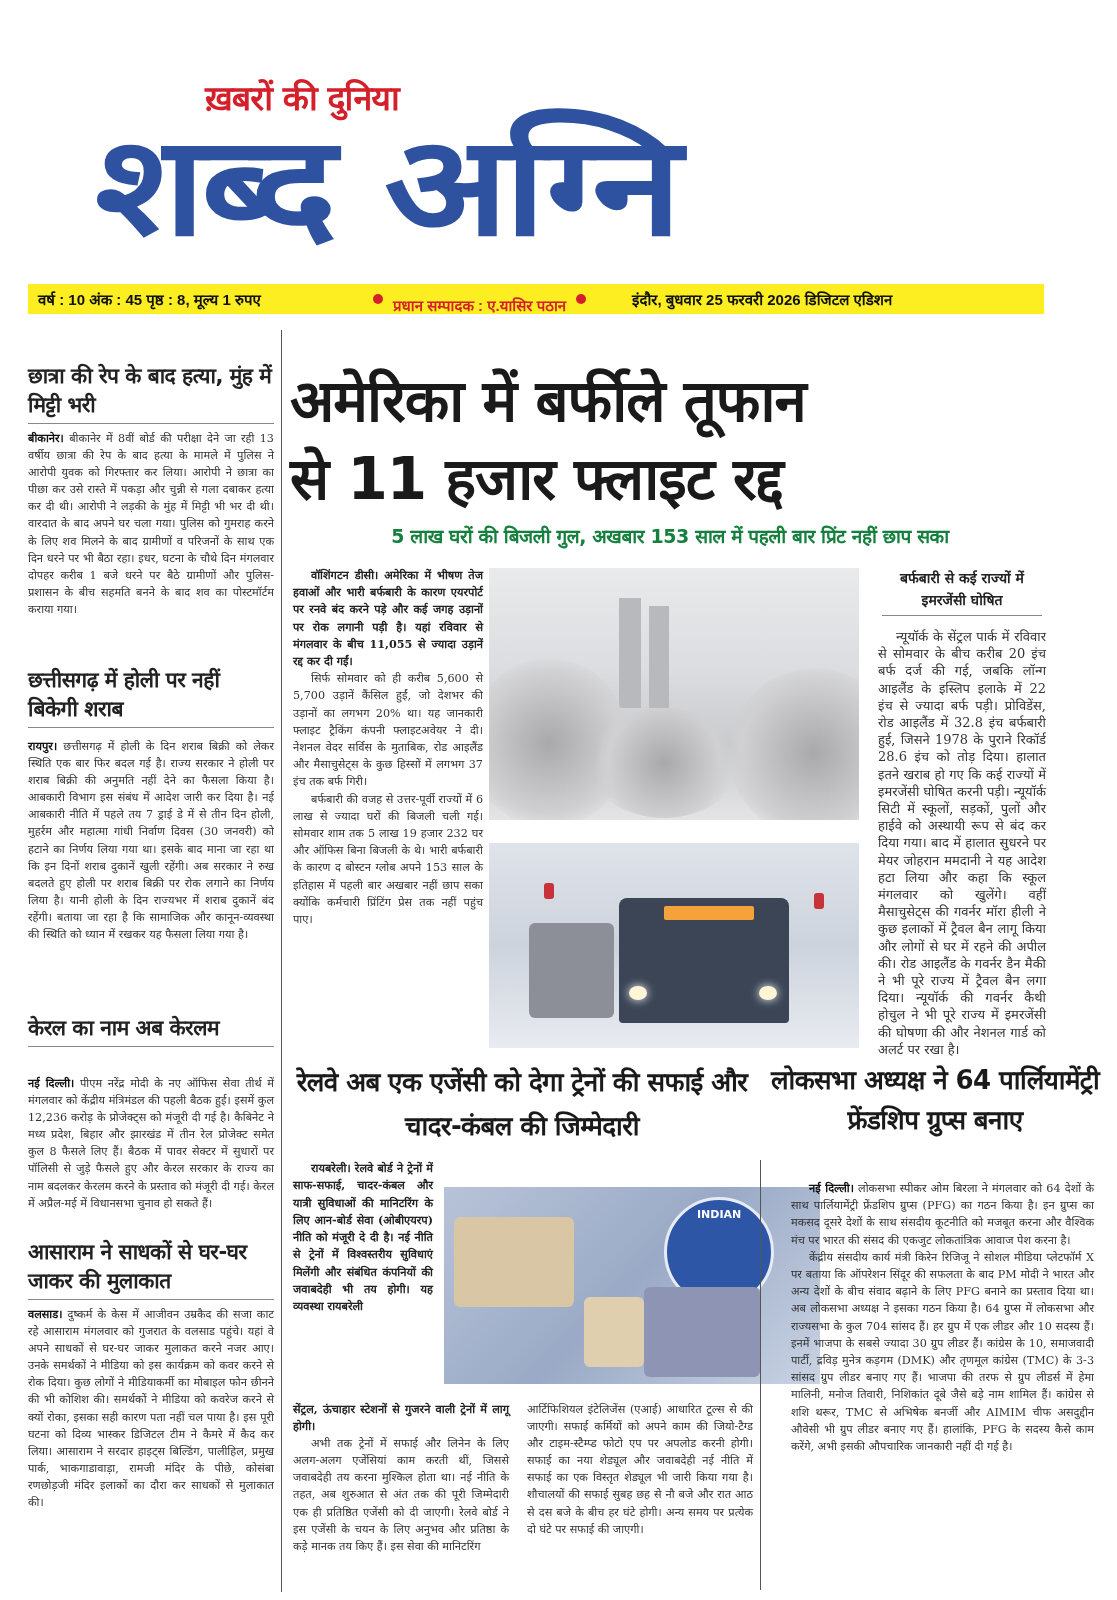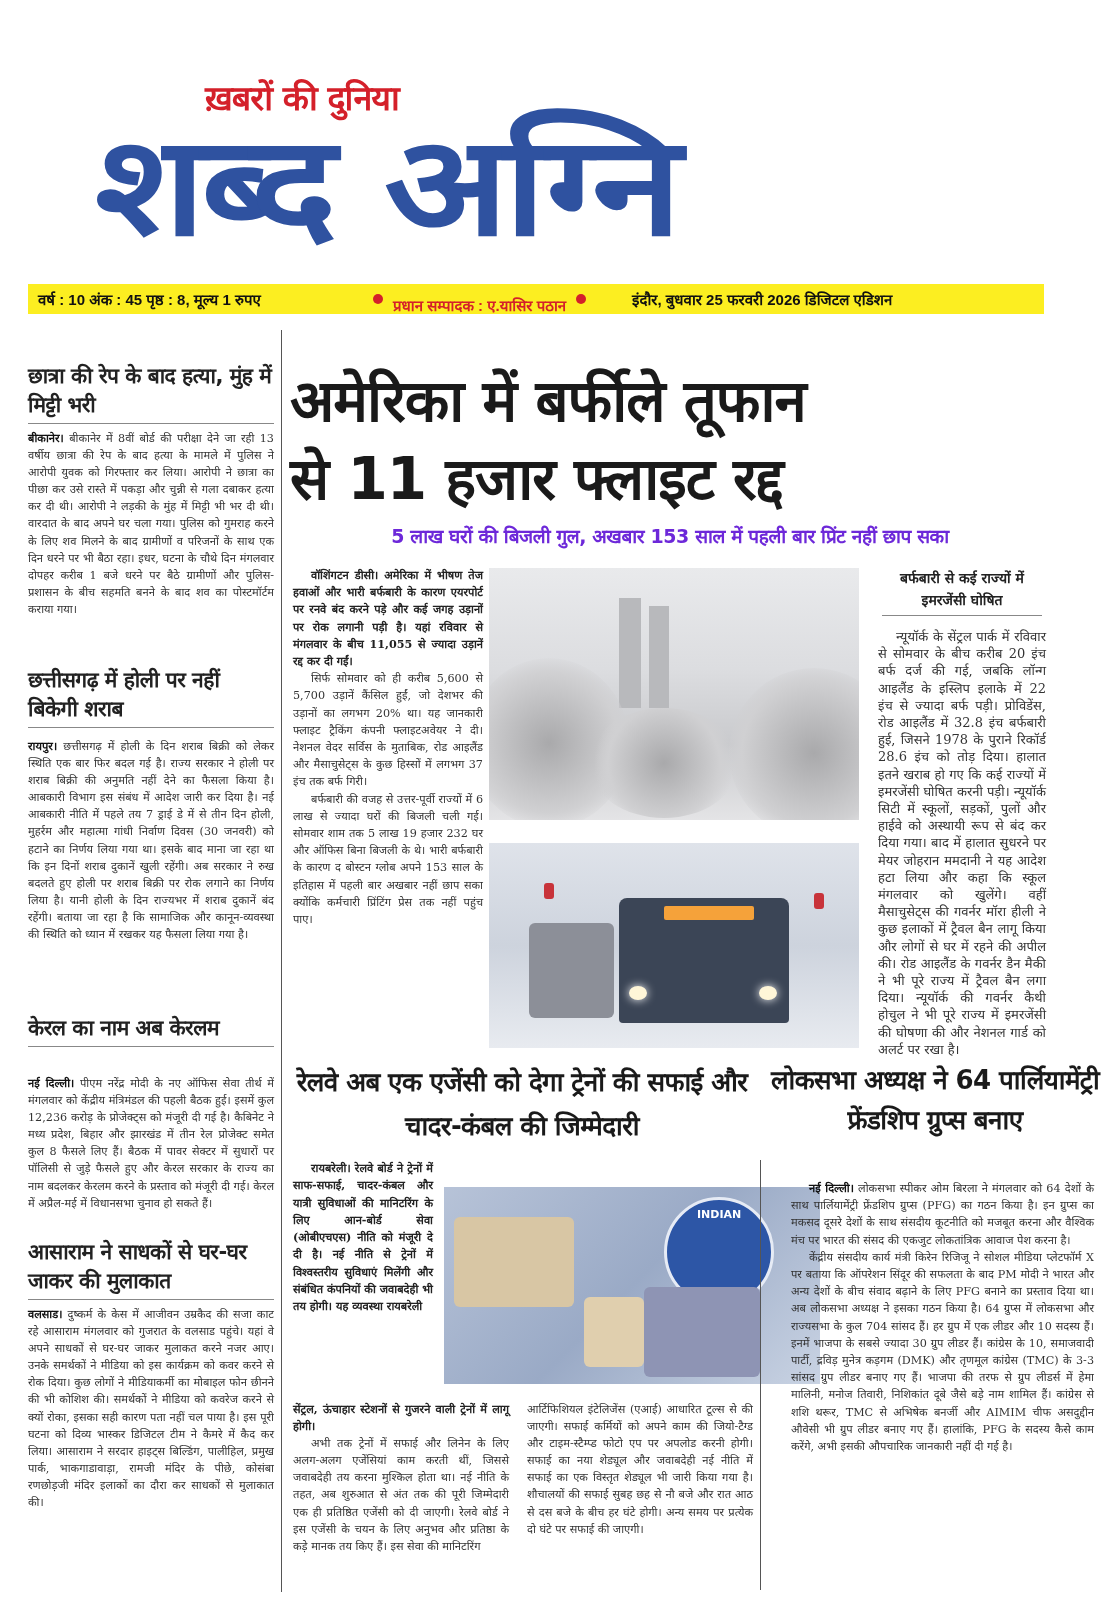--- a/index.html
+++ b/index.html
@@ -21,21 +21,21 @@
   .vline { position: absolute; background: #555; width: 1px; }
 
   
   .lcol { position: absolute; left: 28px; width: 246px; }
   .lhead { font-family: "DejaVu Sans", sans-serif; font-weight: bold; font-size: 21px; line-height: 29px; color: #222; letter-spacing: -0.5px; border-bottom: 1px solid #888; padding-bottom: 3px; margin-bottom: 6px; }
   .body { font-family: "DejaVu Serif", serif; font-size: 11.2px; line-height: 17.1px; color: #333; text-align: justify; }
   .body b { color: #111; }
 
   
   .main-head { position: absolute; left: 290px; top: 362px; width: 760px; font-family: "DejaVu Sans", sans-serif; font-weight: bold; font-size: 58px; line-height: 78px; color: #1a1a1a; letter-spacing: -1px; }
-  .main-sub { position: absolute; left: 290px; top: 523px; width: 760px; text-align: center; font-family: "DejaVu Sans", sans-serif; font-weight: bold; font-size: 19px; color: #6d28d9; letter-spacing: -0.4px; }
+  .main-sub { position: absolute; left: 290px; top: 523px; width: 760px; text-align: center; font-family: "DejaVu Sans", sans-serif; font-weight: bold; font-size: 19px; color: #15803d; letter-spacing: -0.4px; }
 
   .mcol1 { position: absolute; left: 293px; top: 567px; width: 190px; }
   .mcol1 .body { font-size: 11.2px; line-height: 17.2px; }
   .bold-body { font-weight: bold; color: #222; }
 
   .photo { position: absolute; overflow: hidden; }
   .photo-snow { left: 489px; top: 568px; width: 370px; height: 252px; background: linear-gradient(180deg, #e9eaec 0%, #dcdde0 40%, #c9cacd 70%, #e4e4e6 100%); }
   .tower { position: absolute; background: #b8b9bc; }
   .tree { position: absolute; border-radius: 50%; background: radial-gradient(circle, #a9a9ab 0%, #d0d0d2 60%, rgba(230,230,232,0) 75%); }
   .photo-bus { left: 489px; top: 843px; width: 370px; height: 205px; background: linear-gradient(180deg, #dfe3ea 0%, #cdd3dd 50%, #e8ebf0 100%); }
@@ -140,21 +140,21 @@
   </div>
 </div>
 
 <div class="rcol">
   <h3 class="rhead">बर्फबारी से कई राज्यों में इमरजेंसी घोषित</h3>
   <p class="body indent">न्यूयॉर्क के सेंट्रल पार्क में रविवार से सोमवार के बीच करीब 20 इंच बर्फ दर्ज की गई, जबकि लॉन्ग आइलैंड के इस्लिप इलाके में 22 इंच से ज्यादा बर्फ पड़ी। प्रोविडेंस, रोड आइलैंड में 32.8 इंच बर्फबारी हुई, जिसने 1978 के पुराने रिकॉर्ड 28.6 इंच को तोड़ दिया। हालात इतने खराब हो गए कि कई राज्यों में इमरजेंसी घोषित करनी पड़ी। न्यूयॉर्क सिटी में स्कूलों, सड़कों, पुलों और हाईवे को अस्थायी रूप से बंद कर दिया गया। बाद में हालात सुधरने पर मेयर जोहरान ममदानी ने यह आदेश हटा लिया और कहा कि स्कूल मंगलवार को खुलेंगे। वहीं मैसाचुसेट्स की गवर्नर मॉरा हीली ने कुछ इलाकों में ट्रैवल बैन लागू किया और लोगों से घर में रहने की अपील की। रोड आइलैंड के गवर्नर डैन मैकी ने भी पूरे राज्य में ट्रैवल बैन लगा दिया। न्यूयॉर्क की गवर्नर कैथी होचुल ने भी पूरे राज्य में इमरजेंसी की घोषणा की और नेशनल गार्ड को अलर्ट पर रखा है।</p>
 </div>
 
 <h2 class="rail-head">रेलवे अब एक एजेंसी को देगा ट्रेनों की सफाई और चादर-कंबल की जिम्मेदारी</h2>
 <div class="rail-col1">
-  <p class="body bold-body indent">रायबरेली। रेलवे बोर्ड ने ट्रेनों में साफ-सफाई, चादर-कंबल और यात्री सुविधाओं की मानिटरिंग के लिए आन-बोर्ड सेवा (ओबीएचएस) नीति को मंजूरी दे दी है। नई नीति से ट्रेनों में विश्वस्तरीय सुविधाएं मिलेंगी और संबंधित कंपनियों की जवाबदेही भी तय होगी। यह व्यवस्था रायबरेली</p>
+  <p class="body bold-body indent">रायबरेली। रेलवे बोर्ड ने ट्रेनों में साफ-सफाई, चादर-कंबल और यात्री सुविधाओं की मानिटरिंग के लिए आन-बोर्ड सेवा (ओबीएयरप) नीति को मंजूरी दे दी है। नई नीति से ट्रेनों में विश्वस्तरीय सुविधाएं मिलेंगी और संबंधित कंपनियों की जवाबदेही भी तय होगी। यह व्यवस्था रायबरेली</p>
 </div>
 <div class="photo photo-rail">
   <div class="blanket" style="left:10px; top:30px; width:120px; height:90px; background:#d8c6a4;"></div>
   <div class="blanket" style="left:140px; top:110px; width:60px; height:70px; background:#e0cfae;"></div>
   <div class="ir-logo">
     <span class="ir-text">INDIAN</span>
   </div>
   <div class="blanket" style="left:200px; top:100px; width:116px; height:90px; background:#8e94b4;"></div>
 </div>
 <div class="rail-full">

